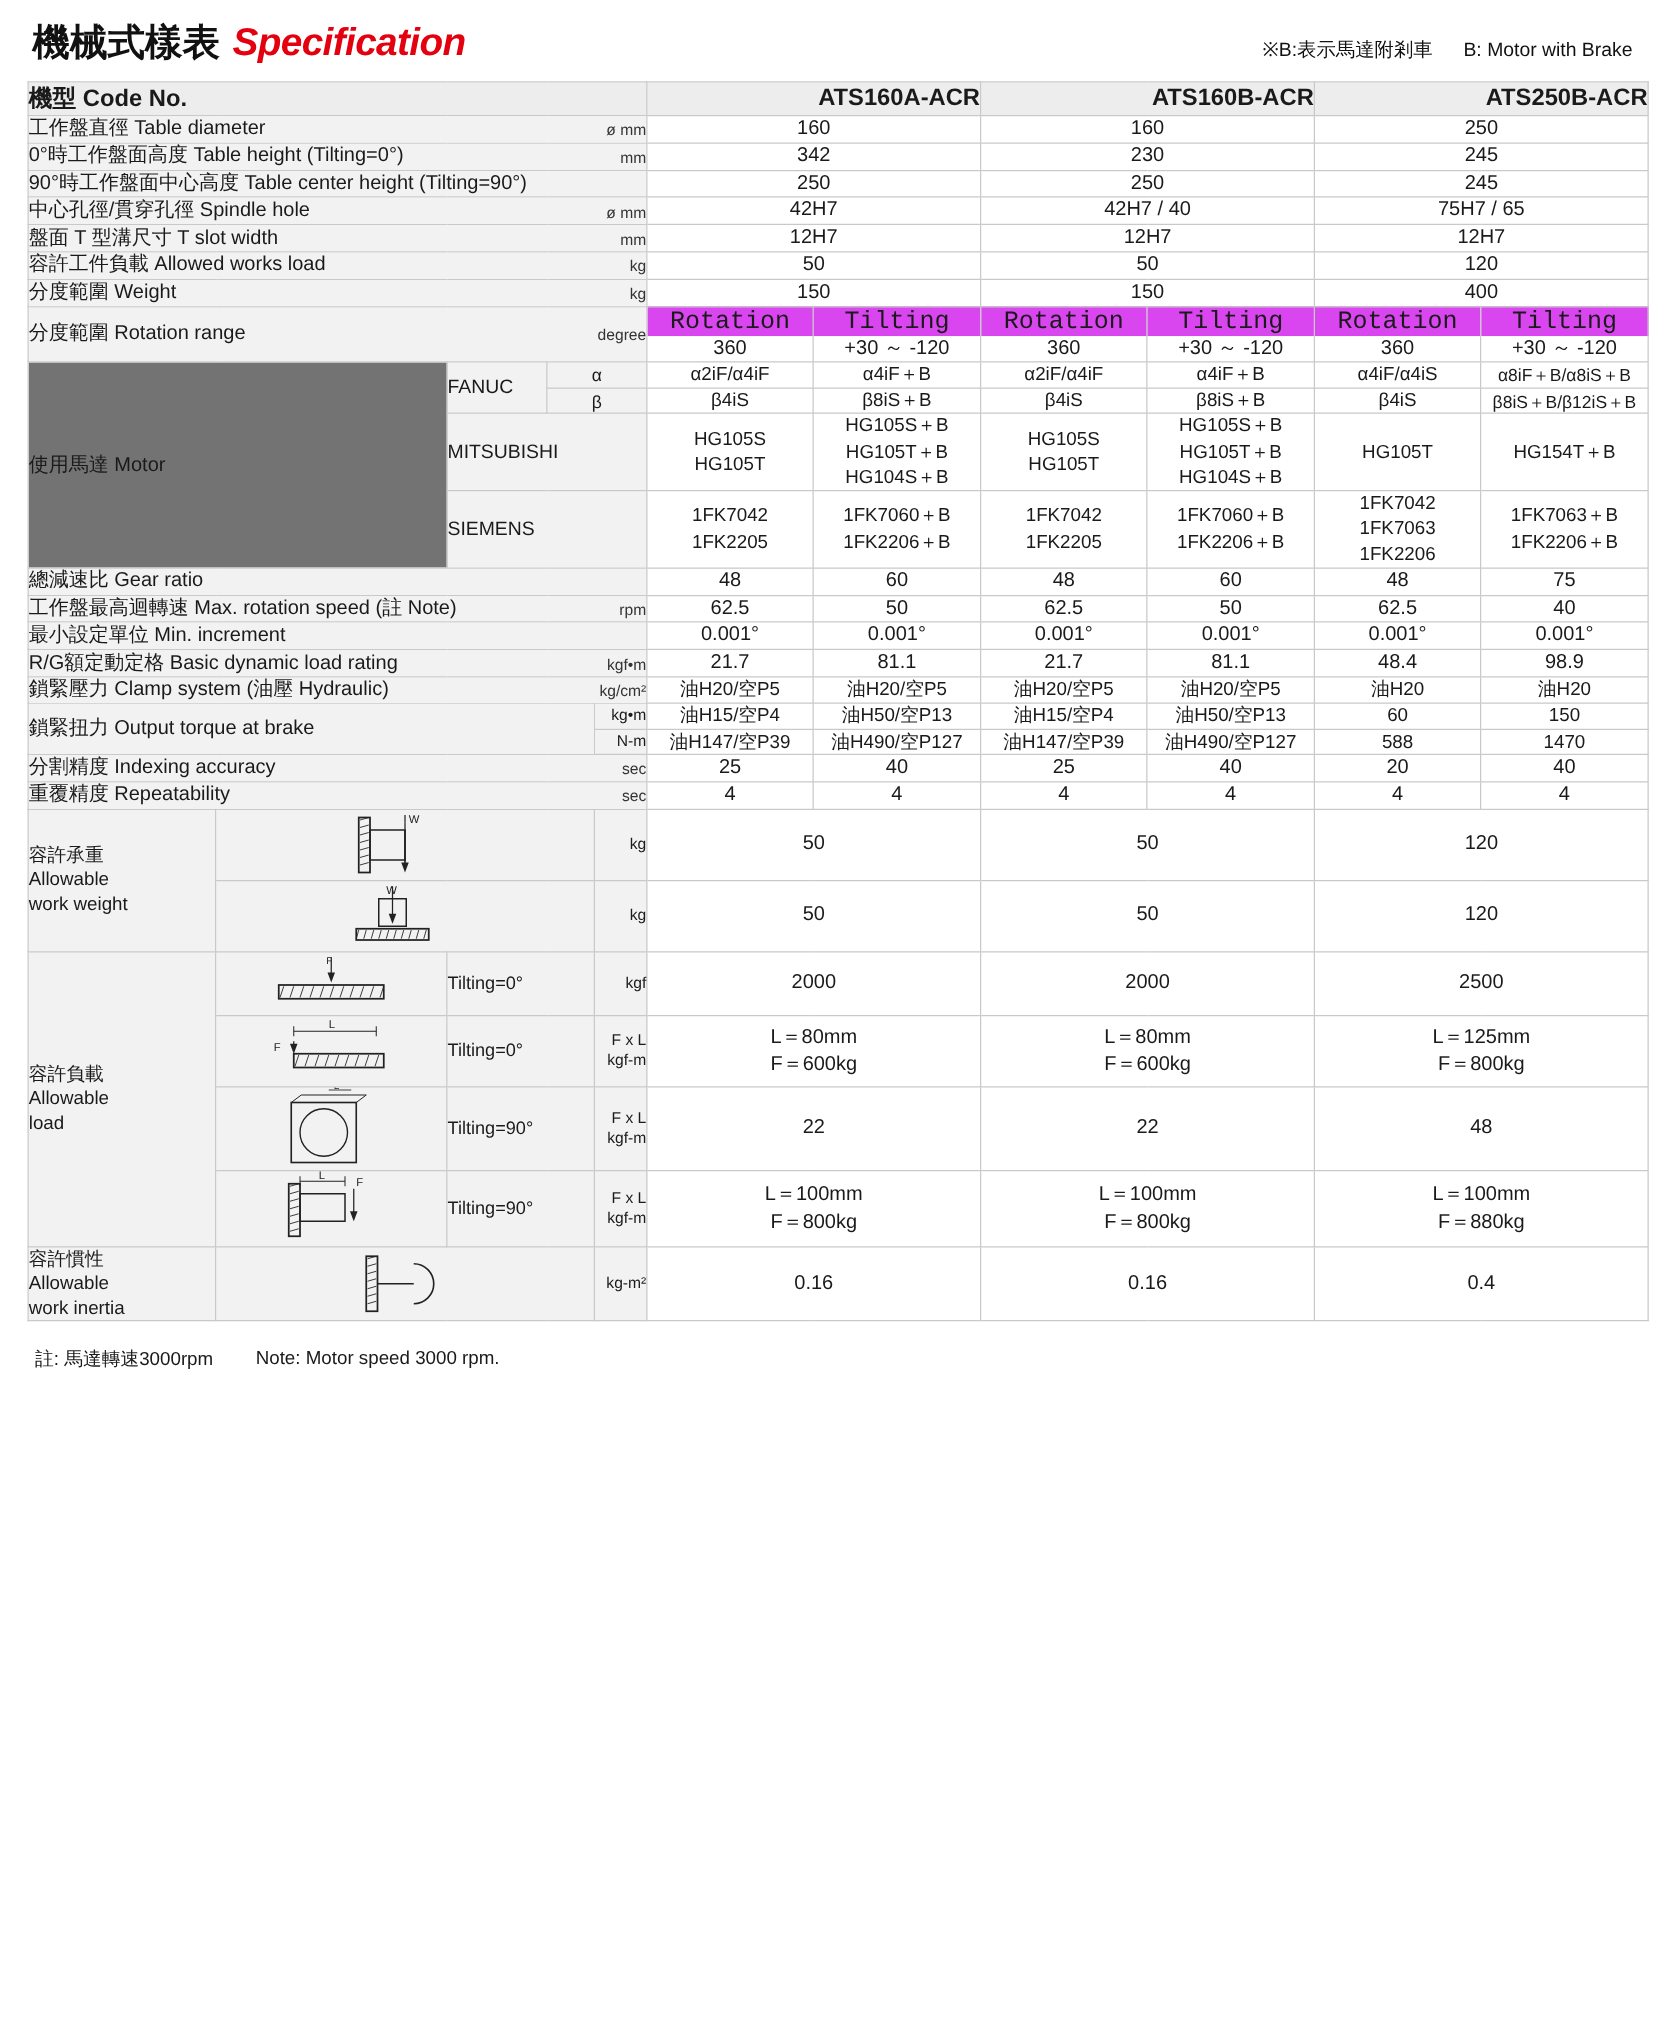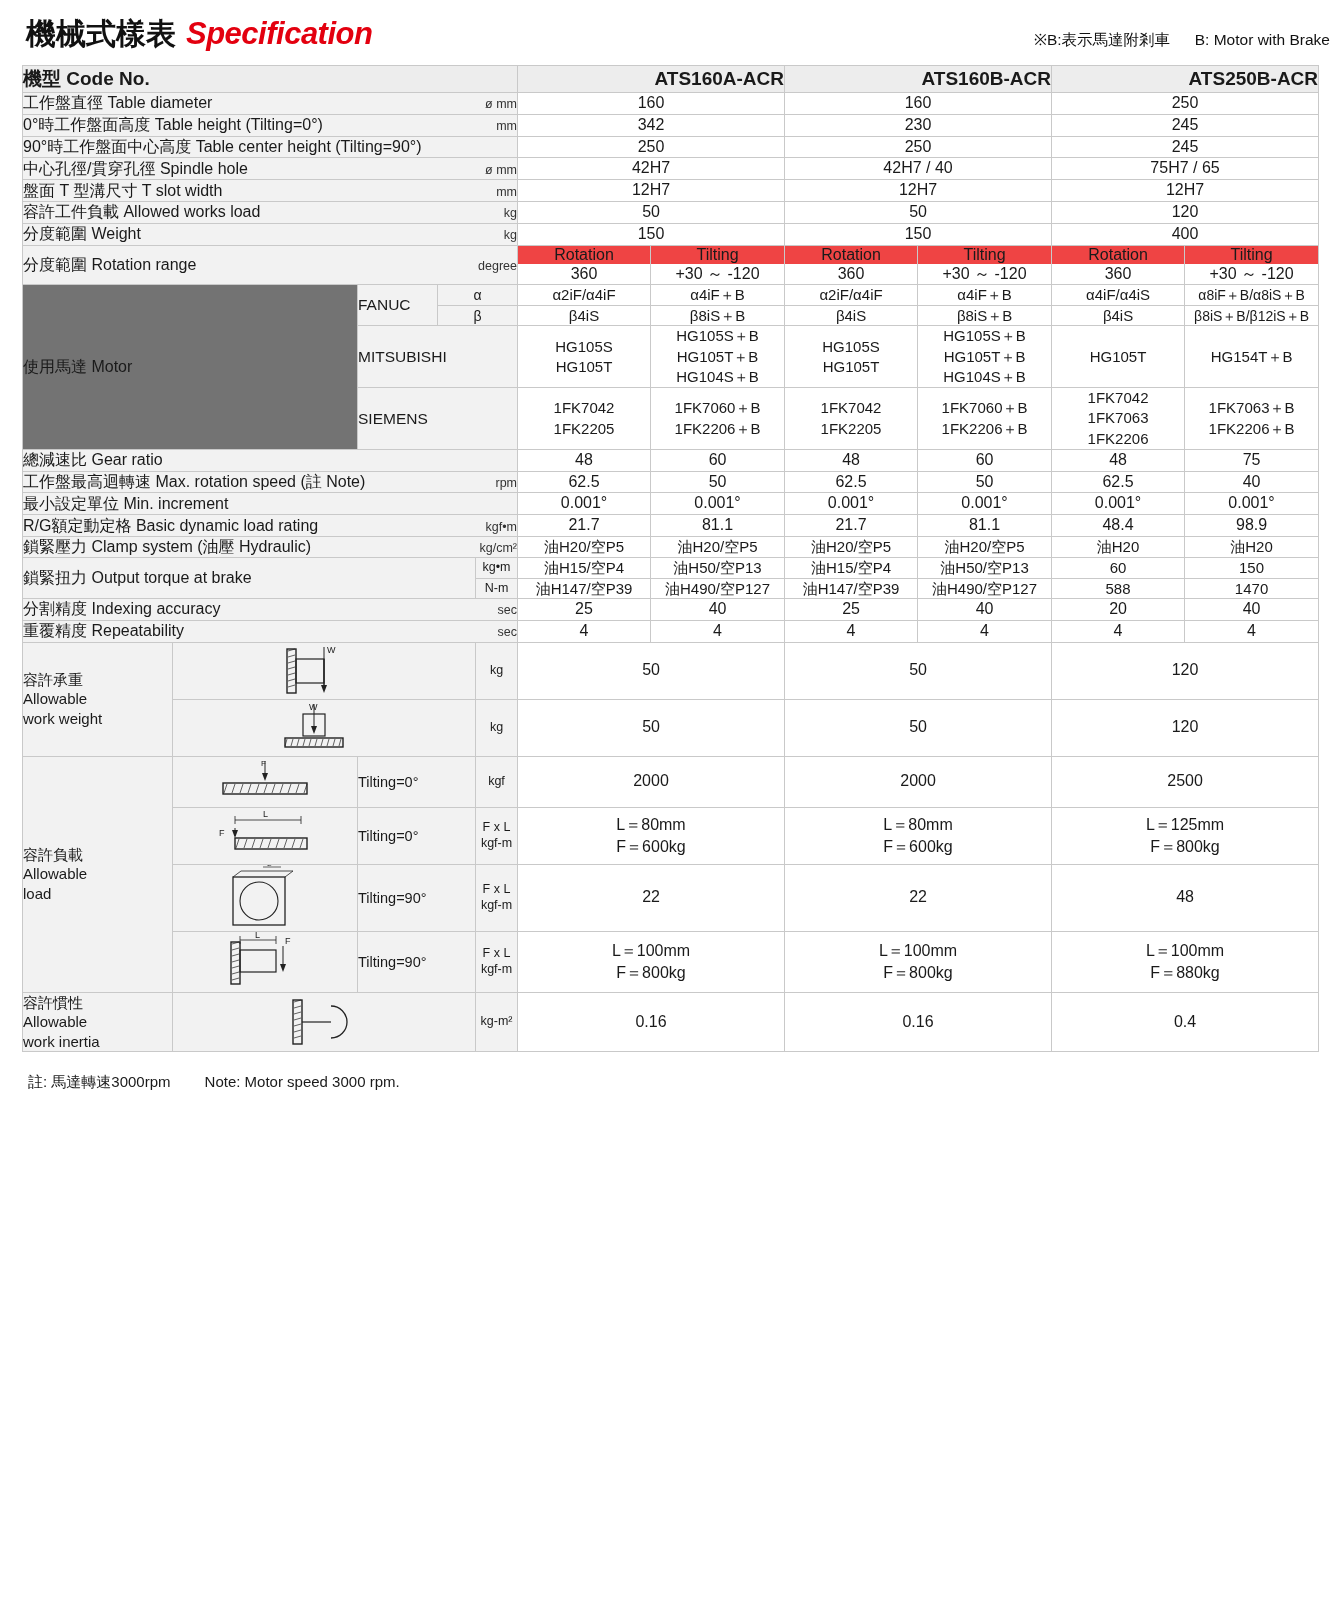--- a/index.html
+++ b/index.html
@@ -9,21 +9,21 @@
   }
   body {
     width: 1340px;
     min-height: 1620px;
     font-family: "Liberation Sans", sans-serif;
     color: #1a1a1a;
     -webkit-font-smoothing: antialiased;
   }
   .page {
     width: 1340px;
-    padding: 14px 6px 8px 22px;
+    padding: 14px 30px 8px 22px;
   }
 
   
   .header {
     display: flex;
     align-items: flex-end;
     justify-content: space-between;
     padding: 0 4px 10px 4px;
   }
   .title-wrap {
@@ -97,23 +97,24 @@
   }
   .hdr-model {
     background: #ededed;
     font-size: 19px;
     font-weight: bold;
     text-align: right;
     padding: 8px 4px;
   }
   .sub-hdr {
     text-align: center;
-    font-size: 16px;
+    font-size: 20px;
     padding: 3px 2px;
-    background: #ef4444;
+    background: #d946ef;
+    font-family: Liberation Mono, monospace;
   }
   .motor-brand {
     background: #f2f2f2;
     text-align: left;
     font-size: 15.5px;
     padding: 4px 10px;
   }
   .greek {
     background: #f2f2f2;
     text-align: center;
@@ -136,21 +137,21 @@
     margin-left: 14px;
   }
   .iconcell {
     background: #f2f2f2;
     text-align: center;
     padding: 4px 2px;
     vertical-align: middle;
   }
   .unitcell {
     background: #f2f2f2;
-    text-align: center;
+    text-align: right;
     font-size: 12.5px;
     line-height: 1.25;
     padding: 3px 2px;
     vertical-align: middle;
   }
   .cond {
     background: #f2f2f2;
     text-align: left;
     font-size: 14.5px;
     padding: 3px 4px;

